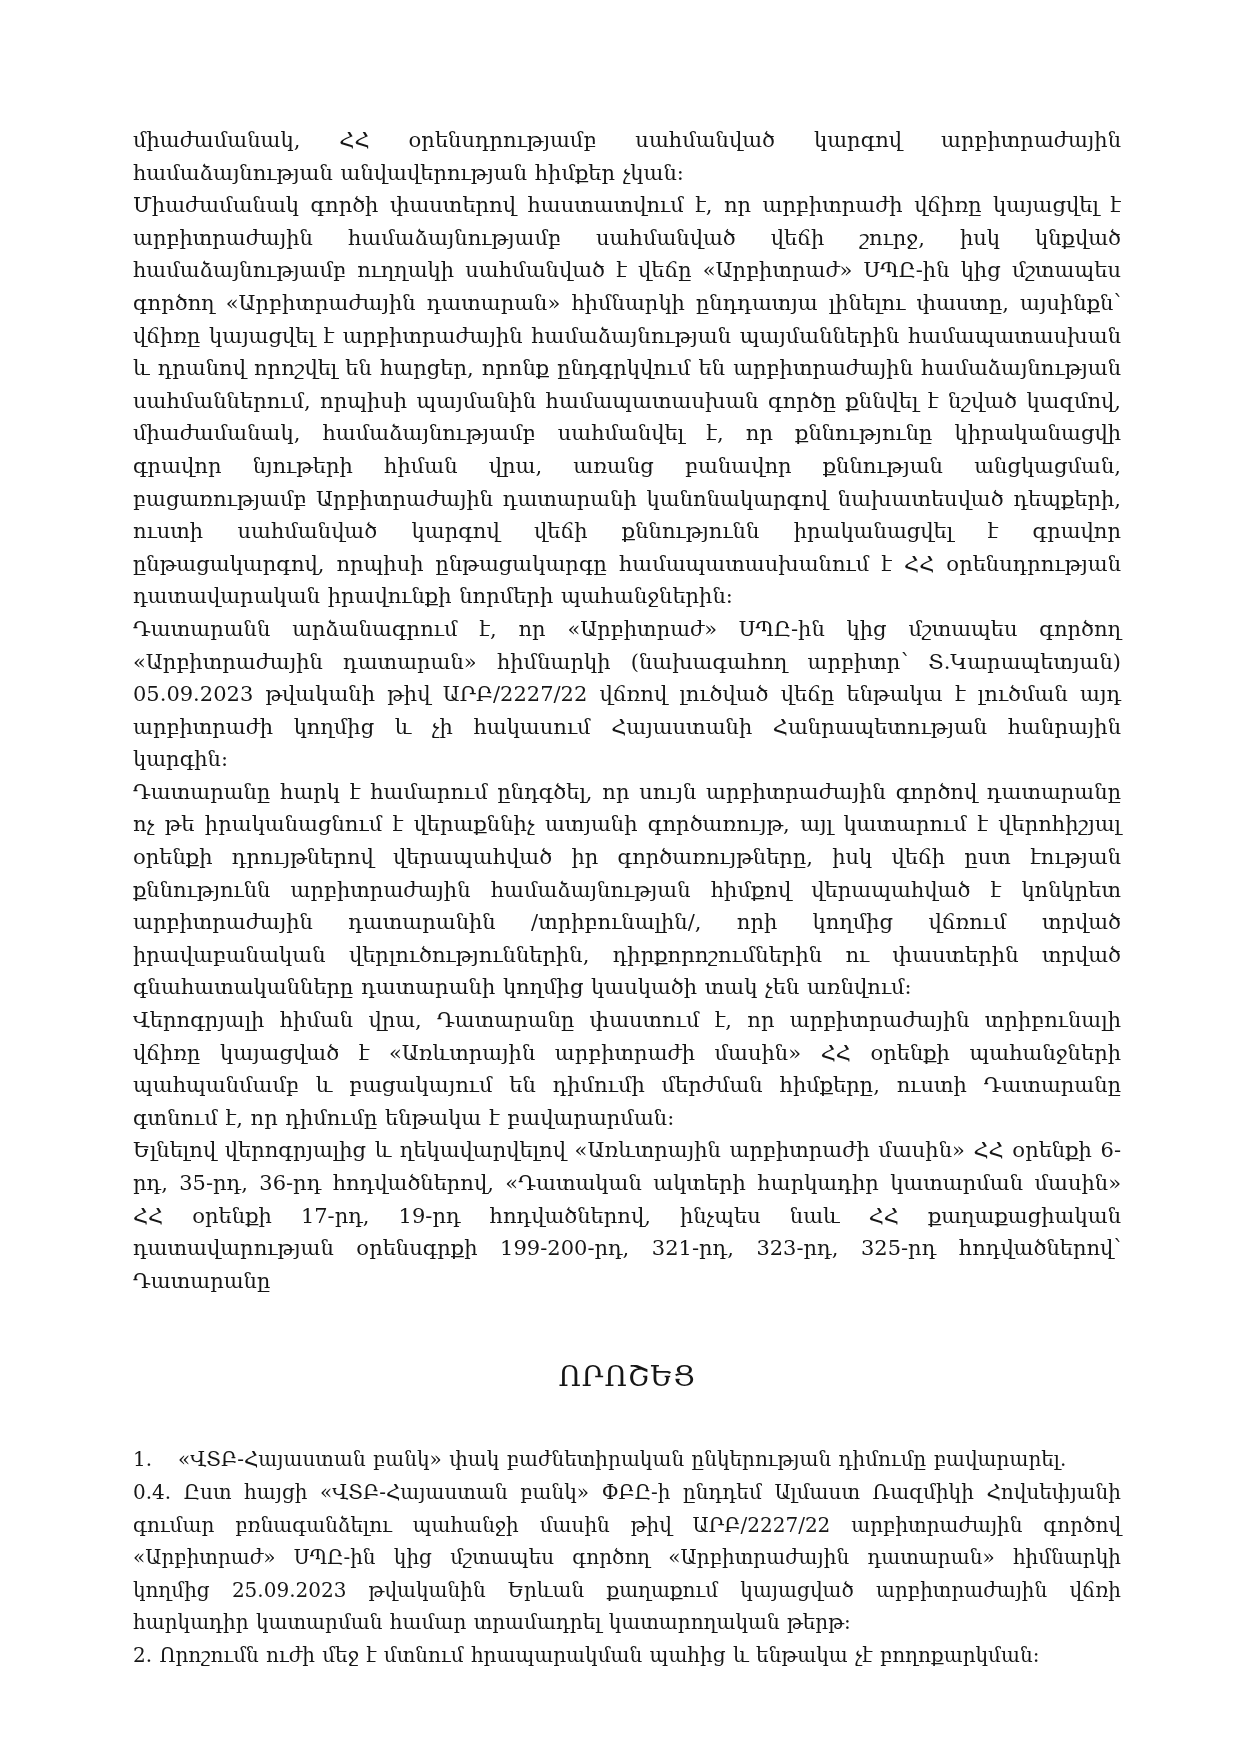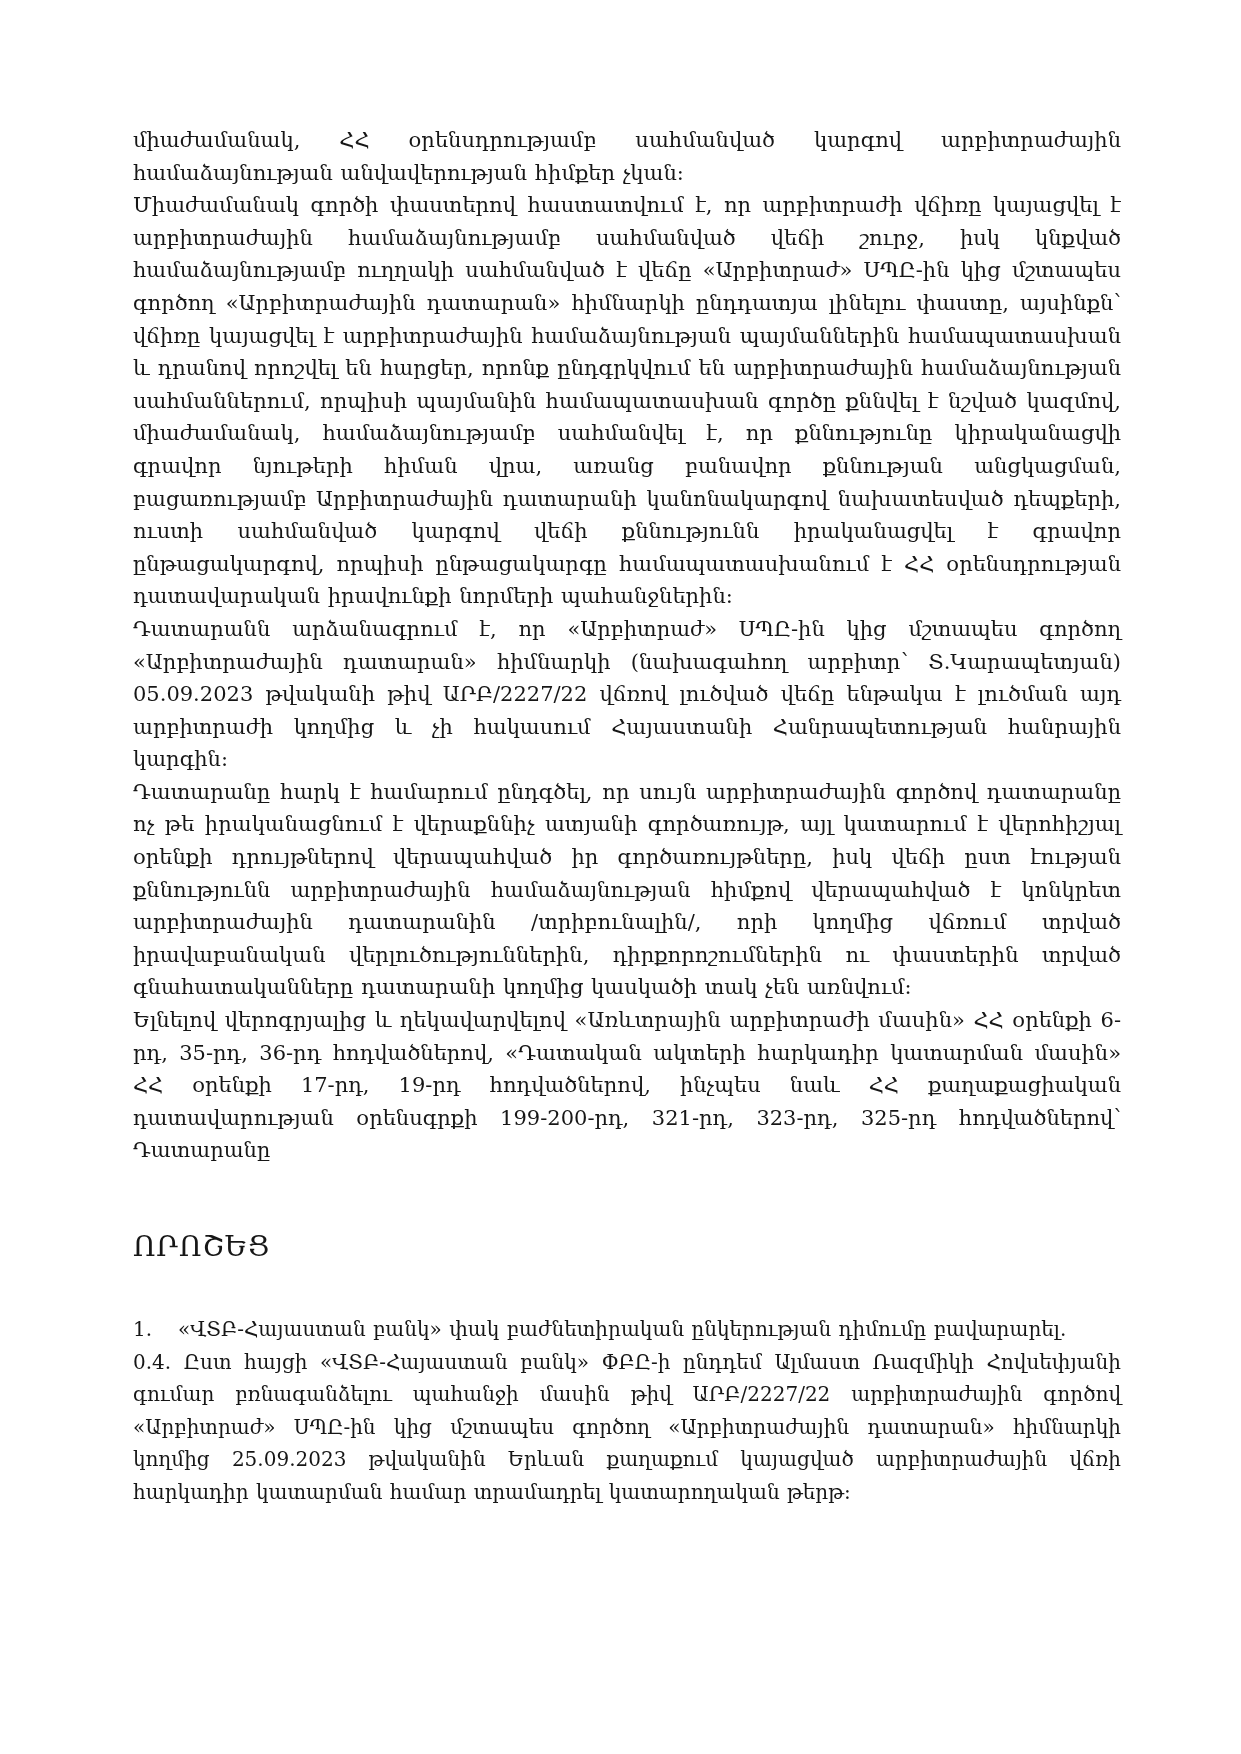--- a/index.html
+++ b/index.html
@@ -24,21 +24,21 @@
   }
   .body-par {
     margin: 0;
     text-align: justify;
     font-size: 21px;
     line-height: 32.6px;
     word-spacing: 1px;
   }
   .decision-heading {
     margin: 60px 0 46px 0;
-    text-align: left;
+    text-align: center;
     font-size: 28px;
     line-height: 40px;
     font-weight: normal;
     letter-spacing: 1px;
   }
   .decision-item {
     margin: 0;
     text-align: justify;
     font-size: 20px;
     line-height: 32.6px;
@@ -52,23 +52,25 @@
 </head>
 <body>
 
 <div class="page">
 
   <section>
     <p class="body-par">միաժամանակ, ՀՀ օրենսդրությամբ սահմանված կարգով արբիտրաժային համաձայնության անվավերության հիմքեր չկան:</p>
     <p class="body-par">Միաժամանակ գործի փաստերով հաստատվում է, որ արբիտրաժի վճիռը կայացվել է արբիտրաժային համաձայնությամբ սահմանված վեճի շուրջ, իսկ կնքված համաձայնությամբ ուղղակի սահմանված է վեճը «Արբիտրաժ» ՍՊԸ-ին կից մշտապես գործող «Արբիտրաժային դատարան» հիմնարկի ընդդատյա լինելու փաստը, այսինքն՝ վճիռը կայացվել է արբիտրաժային համաձայնության պայմաններին համապատասխան և դրանով որոշվել են հարցեր, որոնք ընդգրկվում են արբիտրաժային համաձայնության սահմաններում, որպիսի պայմանին համապատասխան գործը քննվել է նշված կազմով, միաժամանակ, համաձայնությամբ սահմանվել է, որ քննությունը կիրականացվի գրավոր նյութերի հիման վրա, առանց բանավոր քննության անցկացման, բացառությամբ Արբիտրաժային դատարանի կանոնակարգով նախատեսված դեպքերի, ուստի սահմանված կարգով վեճի քննությունն իրականացվել է գրավոր ընթացակարգով, որպիսի ընթացակարգը համապատասխանում է ՀՀ օրենսդրության դատավարական իրավունքի նորմերի պահանջներին:</p>
     <p class="body-par">Դատարանն արձանագրում է, որ «Արբիտրաժ» ՍՊԸ-ին կից մշտապես գործող «Արբիտրաժային դատարան» հիմնարկի (նախագահող արբիտր՝ Տ.Կարապետյան) 05.09.2023 թվականի թիվ ԱՐԲ/2227/22 վճռով լուծված վեճը ենթակա է լուծման այդ արբիտրաժի կողմից և չի հակասում Հայաստանի Հանրապետության հանրային կարգին:</p>
     <p class="body-par">Դատարանը հարկ է համարում ընդգծել, որ սույն արբիտրաժային գործով դատարանը ոչ թե իրականացնում է վերաքննիչ ատյանի գործառույթ, այլ կատարում է վերոհիշյալ օրենքի դրույթներով վերապահված իր գործառույթները, իսկ վեճի ըստ էության քննությունն արբիտրաժային համաձայնության հիմքով վերապահված է կոնկրետ արբիտրաժային դատարանին /տրիբունալին/, որի կողմից վճռում տրված իրավաբանական վերլուծություններին, դիրքորոշումներին ու փաստերին տրված գնահատականները դատարանի կողմից կասկածի տակ չեն առնվում:</p>
+    <p class="body-par">Վերոգրյալի հիման վրա, Դատարանը փաստում է, որ արբիտրաժային տրիբունալի վճիռը կայացված է «Առևտրային արբիտրաժի մասին» ՀՀ օրենքի պահանջների պահպանմամբ և բացակայում են դիմումի մերժման հիմքերը, ուստի Դատարանը գտնում է, որ դիմումը ենթակա է բավարարման:</p>
     <p class="body-par">Ելնելով վերոգրյալից և ղեկավարվելով «Առևտրային արբիտրաժի մասին» ՀՀ օրենքի 6-րդ, 35-րդ, 36-րդ հոդվածներով, «Դատական ակտերի հարկադիր կատարման մասին» ՀՀ օրենքի 17-րդ, 19-րդ հոդվածներով, ինչպես նաև ՀՀ քաղաքացիական դատավարության օրենսգրքի 199-200-րդ, 321-րդ, 323-րդ, 325-րդ հոդվածներով՝ Դատարանը</p>
   </section>
 
   <h1 class="decision-heading">ՈՐՈՇԵՑ</h1>
 
   <section>
     <p class="decision-item"><span class="num-tab">1.</span><span>«ՎՏԲ-Հայաստան բանկ» փակ բաժնետիրական ընկերության դիմումը բավարարել.</span></p>
     <p class="decision-item"><span>0.4.</span> <span>Ըստ հայցի «ՎՏԲ-Հայաստան բանկ» ՓԲԸ-ի ընդդեմ Ալմաստ Ռազմիկի Հովսեփյանի գումար բռնագանձելու պահանջի մասին թիվ ԱՐԲ/2227/22 արբիտրաժային գործով «Արբիտրաժ» ՍՊԸ-ին կից մշտապես գործող «Արբիտրաժային դատարան» հիմնարկի կողմից 25.09.2023 թվականին Երևան քաղաքում կայացված արբիտրաժային վճռի հարկադիր կատարման համար տրամադրել կատարողական թերթ:</span></p>
+    <p class="decision-item"><span>2.</span> <span>Որոշումն ուժի մեջ է մտնում հրապարակման պահից և ենթակա չէ բողոքարկման:</span></p>
   </section>
 
 </div>
 
 </body></html>

